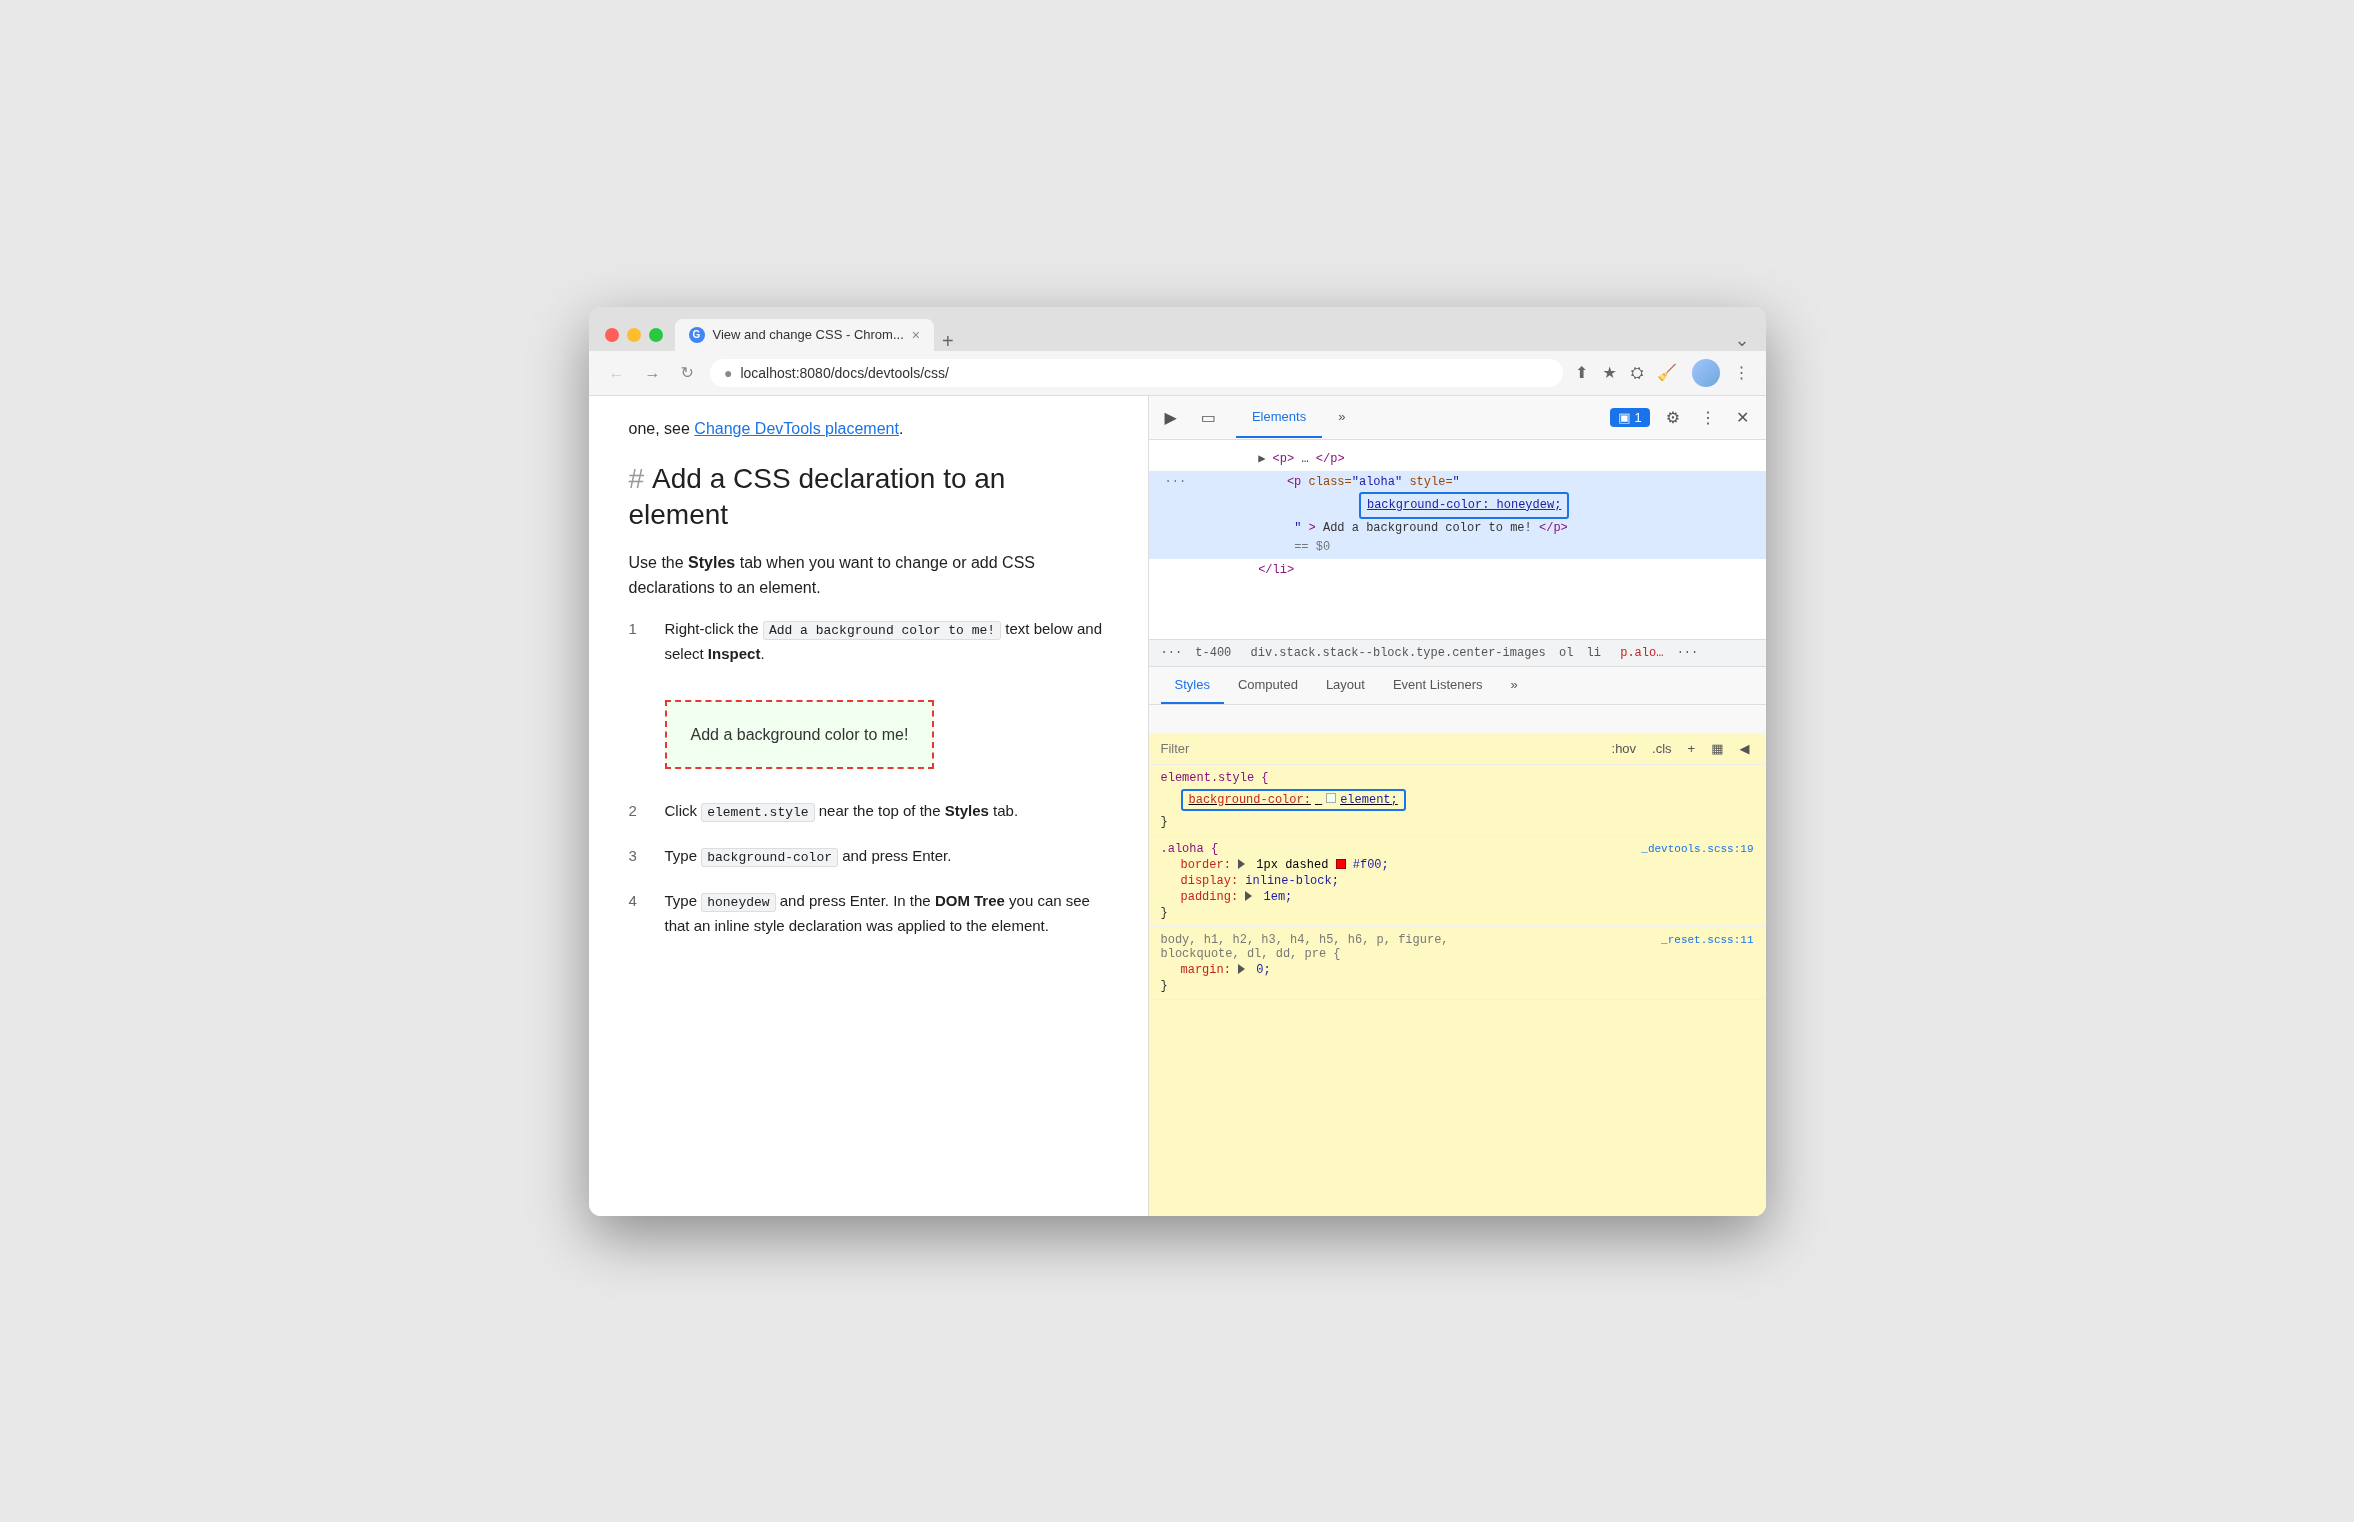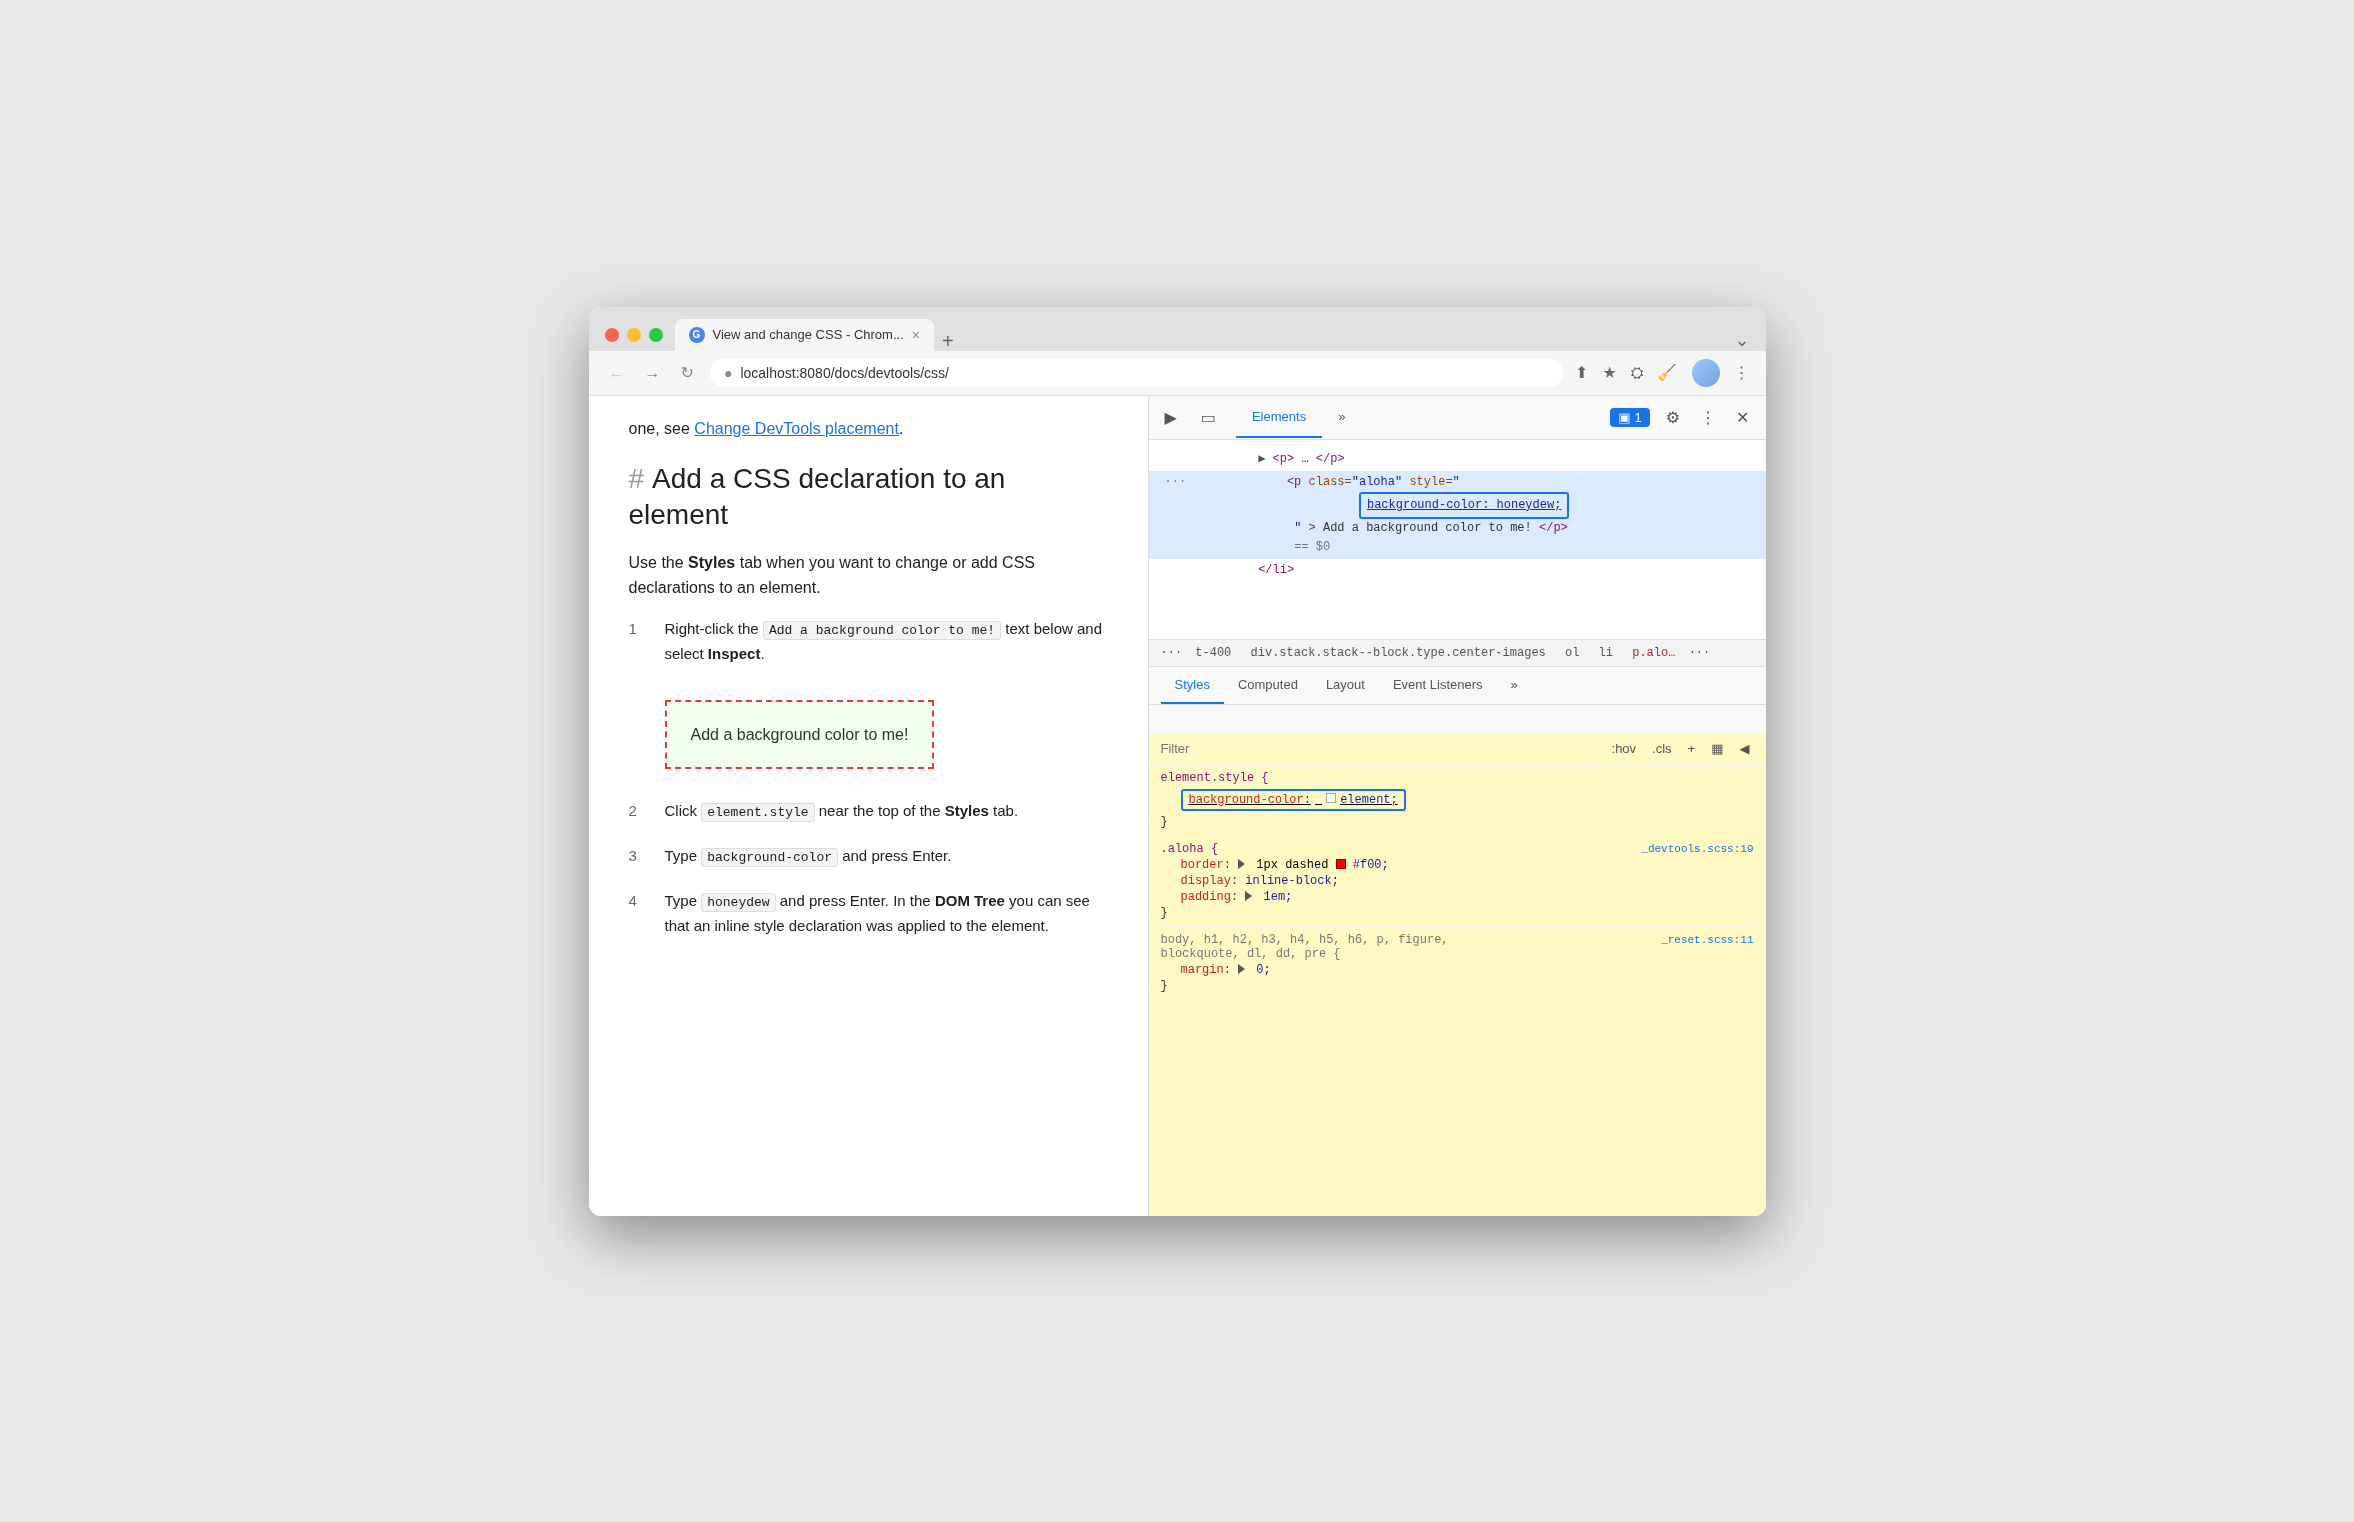--- a/index.html
+++ b/index.html
@@ -354,21 +354,20 @@
       background: none; border: none;
       cursor: pointer; color: #555;
       font-size: 13px; padding: 2px 4px;
     }
 
     .style-rule {
       padding: 6px 12px;
       border-bottom: 1px solid #f0f0f0;
       font-family: 'Courier New', monospace;
       font-size: 12px;
-      border-radius: 23px;
     }
     .style-rule-header {
       display: flex;
       justify-content: space-between;
       align-items: baseline;
     }
     .style-selector { color: #881280; font-size: 12px; }
     .style-source { color: #1a73e8; font-size: 11px; cursor: pointer; }
     .style-prop { color: #c5221f; }
     .style-value { color: #1a1aa6; }
@@ -548,21 +547,21 @@
         <div class="dom-line">
           &nbsp;&nbsp;&nbsp;&nbsp;&nbsp;&nbsp;&nbsp;&nbsp;&nbsp;&nbsp;&nbsp;&nbsp;
           <span class="dom-tag">&lt;/li&gt;</span>
         </div>
       </div>
 
       <div class="dom-breadcrumb">
         <span>···</span>
         <span style="margin: 15px 6px;"> t-400</span>
         <span style="margin: 0 6px;"> div.stack.stack--block.type.center-images</span>
-        <span style="margin: 0 6px;"> ol</span>
+        <span style="margin: 0 0;"> ol</span>
         <span style="margin: 0 6px;"> li</span>
         <span style="margin: 0 6px; color:#c5221f;"> p.alo…</span>
         <span> ···</span>
       </div>
 
       <div class="sub-tabs">
         <div class="sub-tab active">Styles</div>
         <div class="sub-tab">Computed</div>
         <div class="sub-tab">Layout</div>
         <div class="sub-tab">Event Listeners</div>

